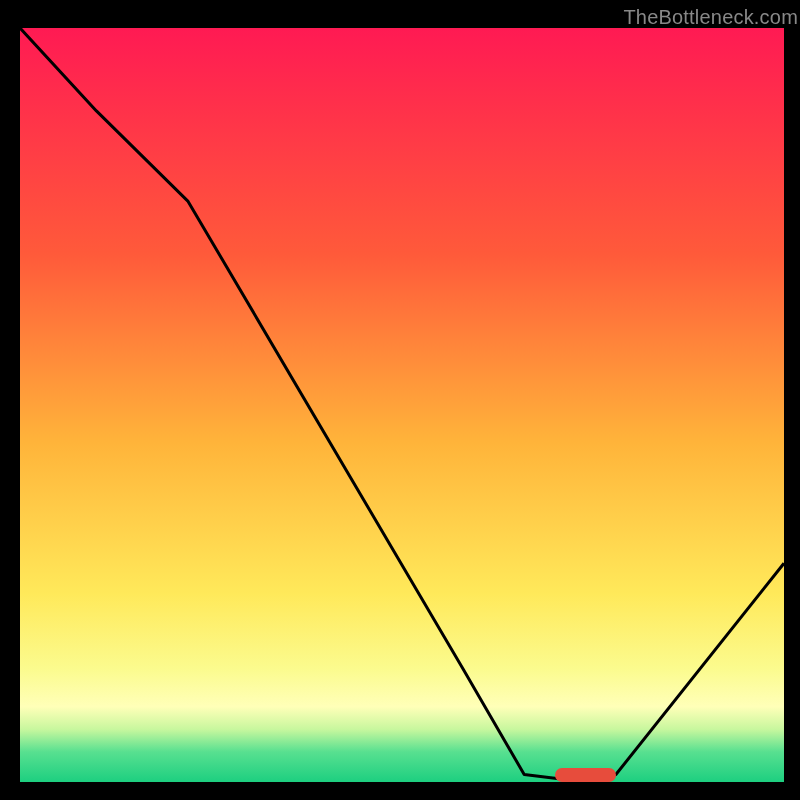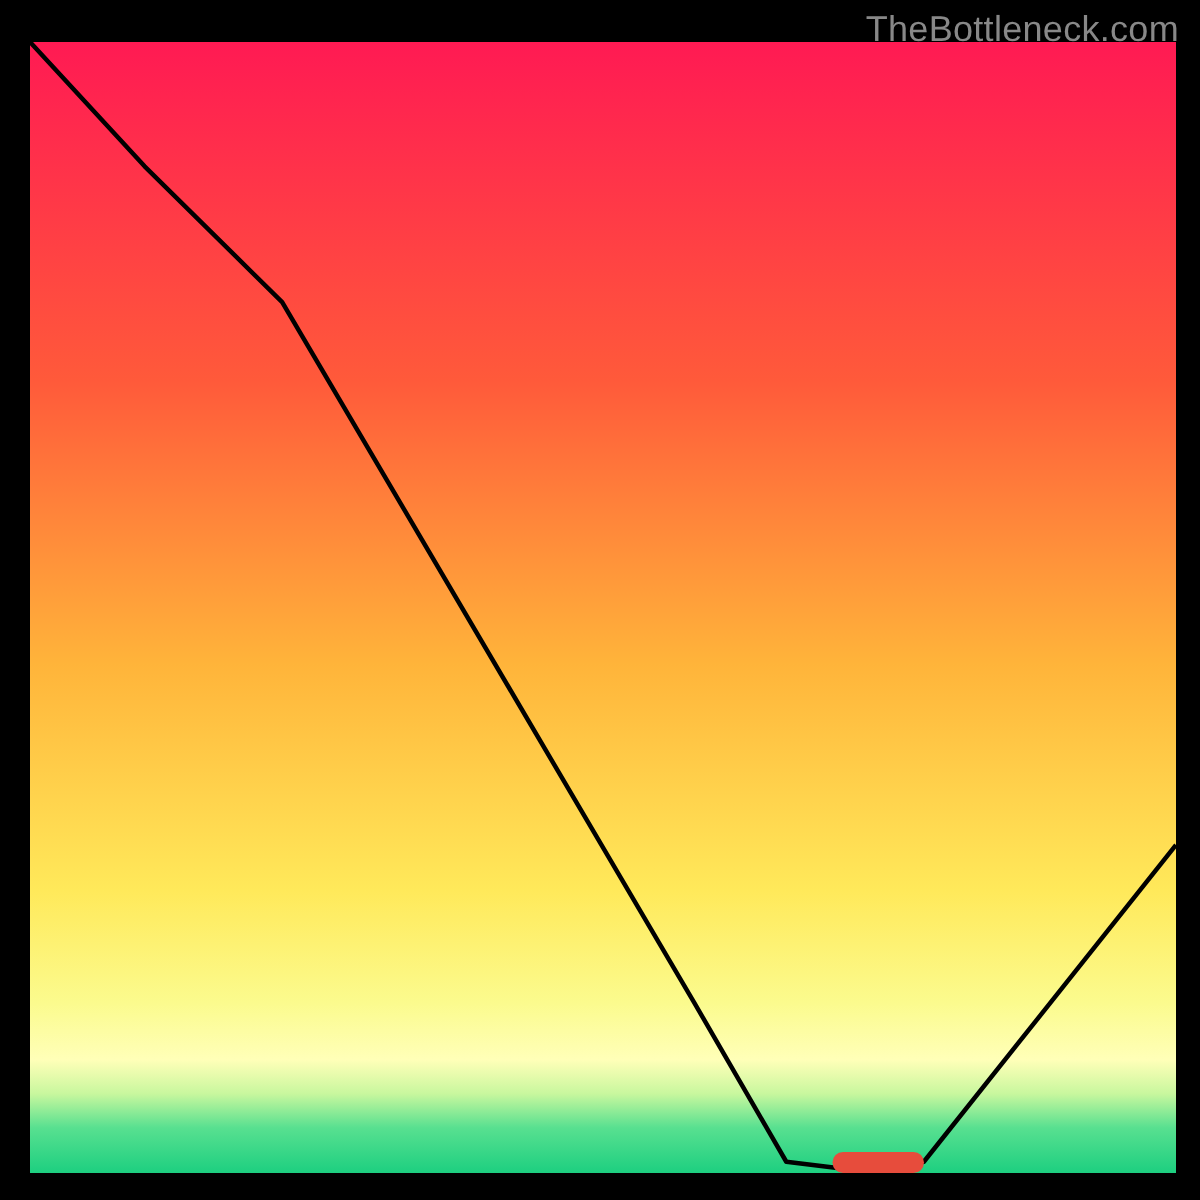--- a/index.html
+++ b/index.html
@@ -1,20 +1,20 @@
 <!DOCTYPE html>
 <html><head>
 <meta charset="utf-8">
 <style>
   html, body { margin: 0; padding: 0; width: 800px; height: 800px; background: #000; }
   .frame { position: relative; width: 800px; height: 800px; background: #000; }
   .watermark {
-    position: absolute; top: 6px; right: 14px;
+    position: absolute; top: 6px; right: 2px;
     color: #888; font-family: Arial, Helvetica, sans-serif;
-    font-size: 24px; letter-spacing: 0.2px; font-weight: 500;
+    font-size: 20px; letter-spacing: 0.2px; font-weight: 500;
   }
   .plot {
     position: absolute; left: 20px; top: 28px;
     width: 764px; height: 754px;
     background: linear-gradient(
       to bottom,
       #ff1a53 0%,
       #ff5a3a 30%,
       #ffb43a 55%,
       #ffe95a 75%,

